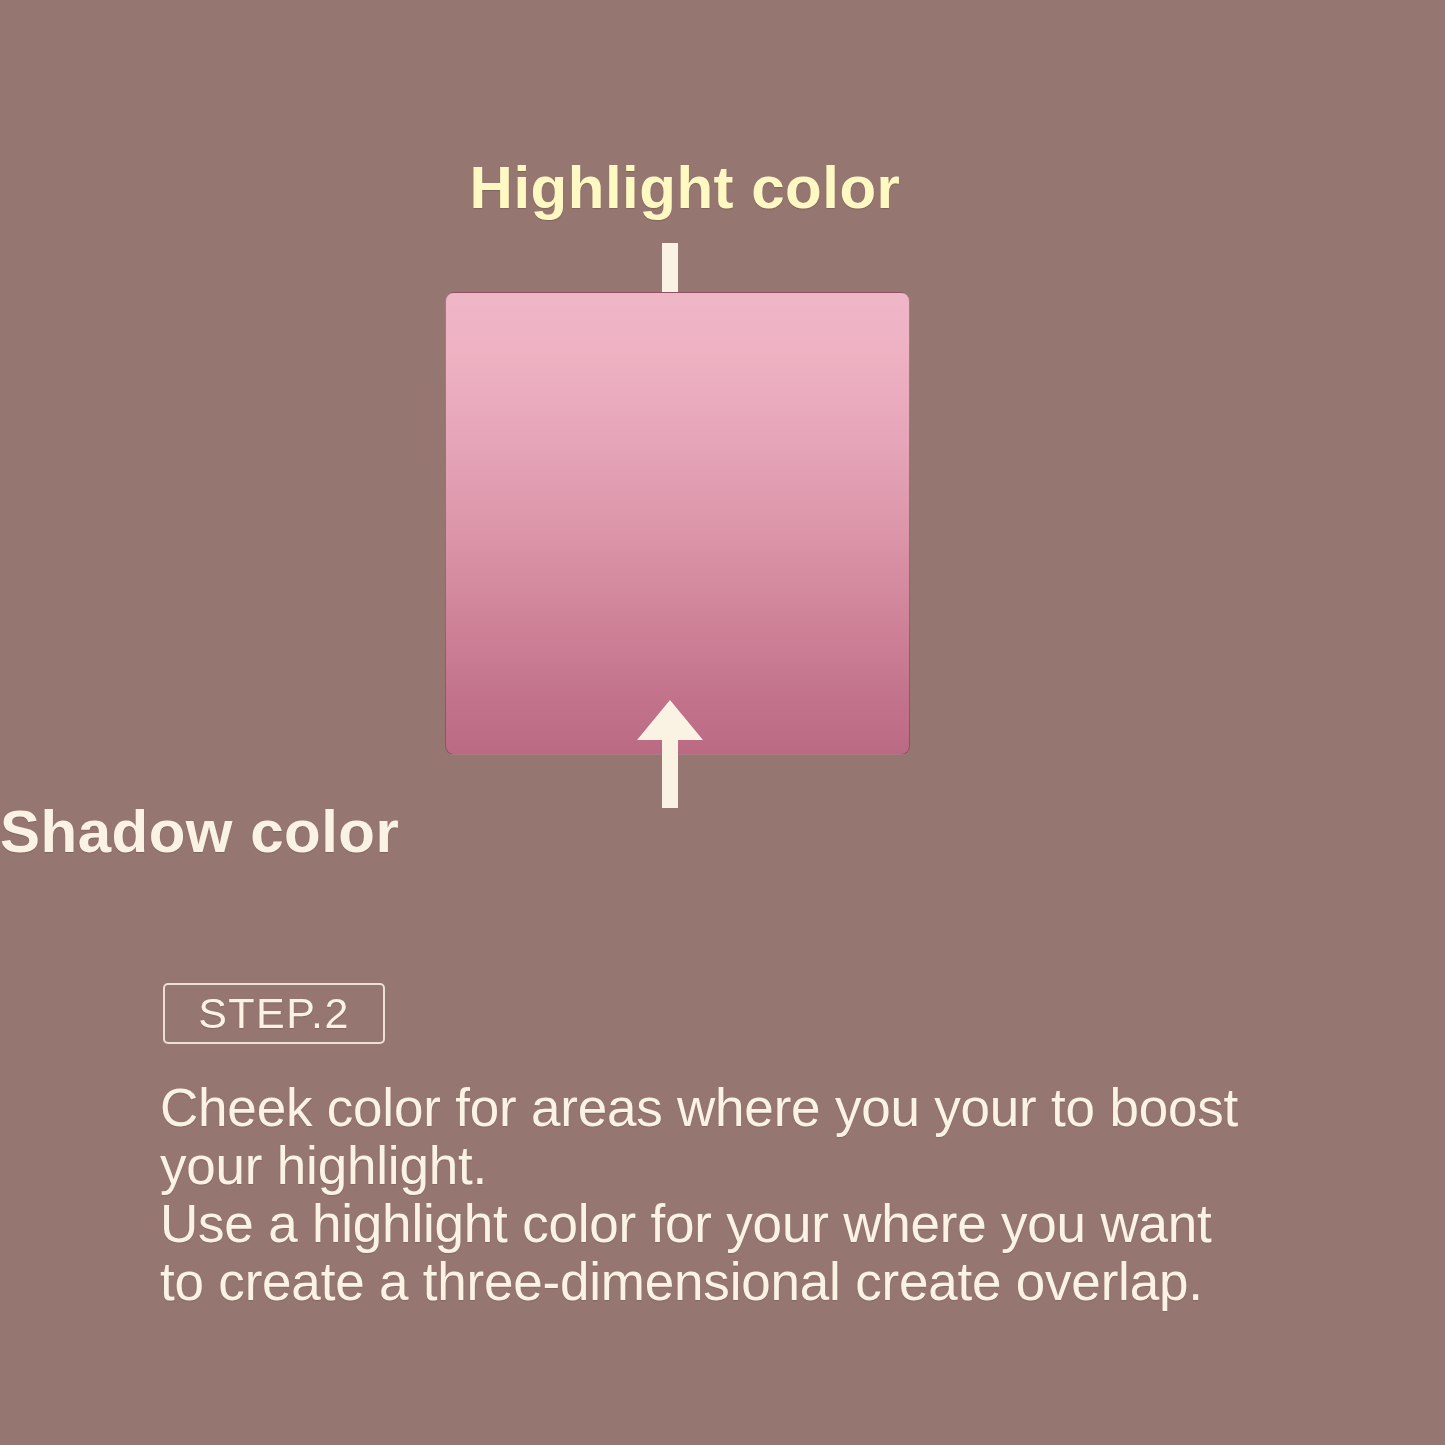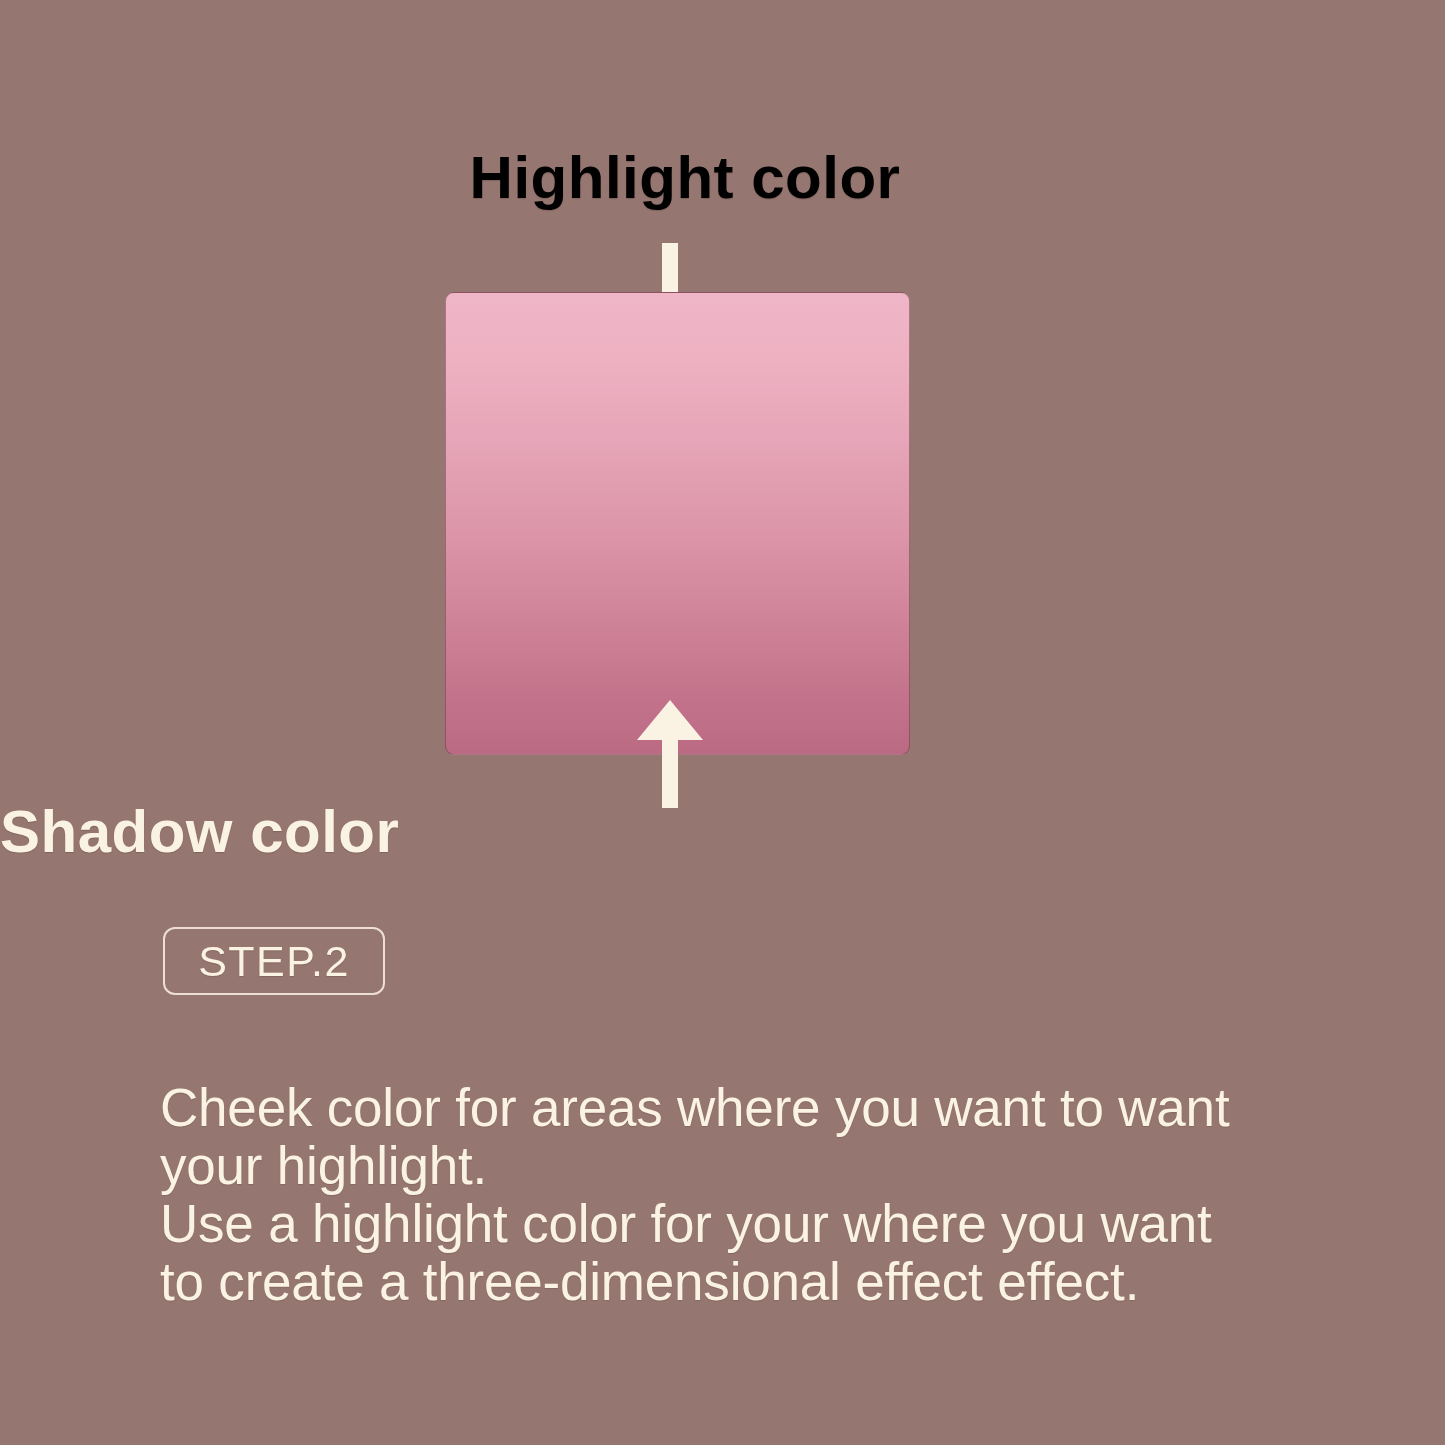--- a/index.html
+++ b/index.html
@@ -18,24 +18,24 @@
     width: 1445px;
     height: 1445px;
     background: #967670;
     overflow: hidden;
   }
 
   
   .label-top {
     position: absolute;
     left: 0;
-    top: 146px;
+    top: 156px;
     width: 1370px;
     text-align: center;
-    color: #000000;
+    color: #fef9c3;
     font-size: 60px;
     font-weight: 700;
     letter-spacing: 0.5px;
     line-height: 1.05;
     white-space: nowrap;
     text-shadow: 0 1px 1px rgba(80,55,52,0.28);
   }
 
   
   .label-bottom {
@@ -94,26 +94,26 @@
   .arrow svg {
     display: block;
     width: 100%;
     height: 100%;
   }
 
   
   .step-badge {
     position: absolute;
     left: 163px;
-    top: 927px;
+    top: 983px;
     width: 222px;
-    height: 68px;
+    height: 61px;
     box-sizing: border-box;
     border: 2px solid #EEDFD6;
-    border-radius: 12px;
+    border-radius: 5px;
     display: flex;
     align-items: center;
     justify-content: center;
   }
   .step-badge-label {
     color: #FAF3E3;
     font-size: 43px;
     font-weight: 400;
     letter-spacing: 1.5px;
     line-height: 1;
@@ -160,19 +160,19 @@
     </svg>
   </div>
 
   <div class="label-bottom">Shadow color</div>
 
   <div class="step-badge">
     <span class="step-badge-label">STEP.2</span>
   </div>
 
   <div class="body-copy">
-    <span class="line">Cheek color for areas where you want to want</span>
+    <span class="line">Cheek color for areas where you your to boost</span>
     <span class="line">your highlight.</span>
     <span class="line">Use a highlight color for your where you want</span>
-    <span class="line">to create a three-dimensional effect effect.</span>
+    <span class="line">to create a three-dimensional create overlap.</span>
   </div>
 
 </div>
 
 </body></html>

